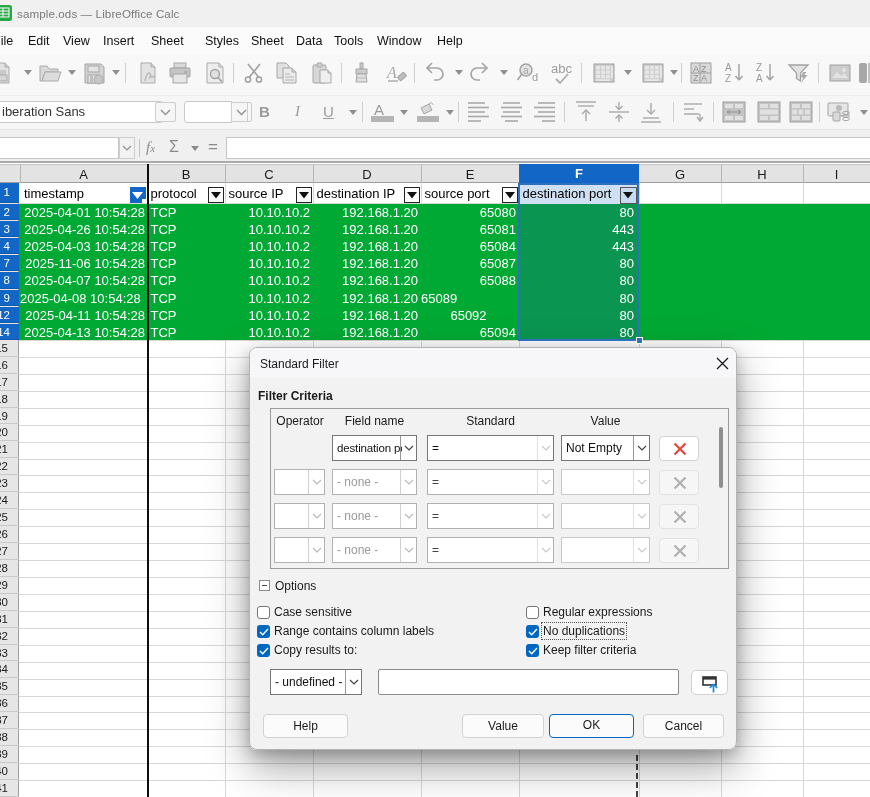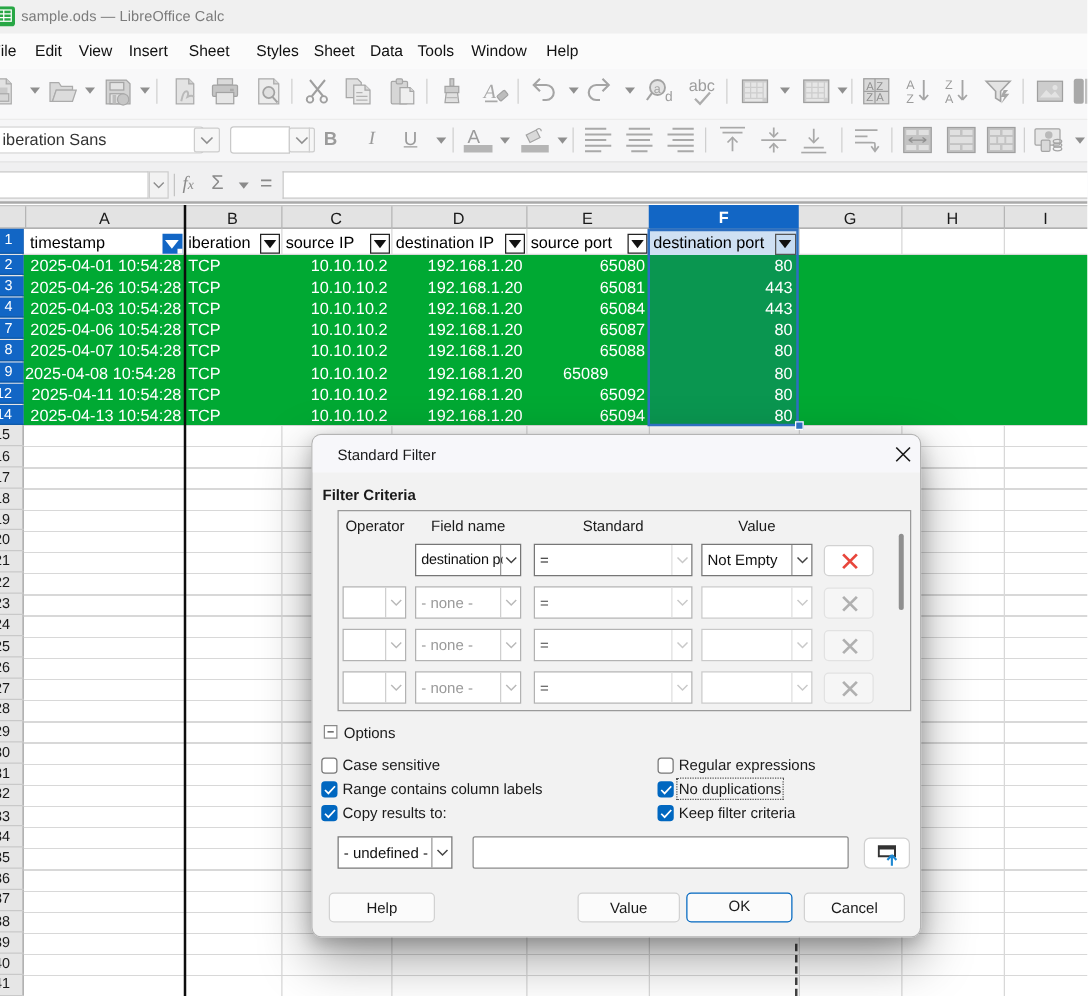--- a/index.html
+++ b/index.html
@@ -443,61 +443,61 @@
 <div class="vline" style="left:313px;top:183px;height:614px"></div>
 <div class="vline" style="left:421px;top:183px;height:614px"></div>
 <div class="vline" style="left:519px;top:183px;height:614px"></div>
 <div class="vline" style="left:639px;top:183px;height:614px"></div>
 <div class="vline" style="left:721px;top:183px;height:614px"></div>
 <div class="vline" style="left:803px;top:183px;height:614px"></div>
 <div class="abs" id="blackline"></div>
 <div class="abs" style="left:636px;top:755px;width:0;height:42px;border-left:2px dashed #444"></div>
 <div class="abs" style="left:519px;top:183.5px;width:119px;height:20px;background:#cfe0f3"></div>
 <div class="ct" style="left:24px;top:184px;height:31px;line-height:20px">timestamp</div>
-<div class="ct" style="left:150.5px;top:184px;height:20px;line-height:20px">iberation</div>
+<div class="ct" style="left:150.5px;top:184px;height:20px;line-height:20px">protocol</div>
 <div class="ct" style="left:228.5px;top:184px;height:20px;line-height:20px">source IP</div>
 <div class="ct" style="left:316.5px;top:184px;height:20px;line-height:20px">destination IP</div>
 <div class="ct" style="left:424.5px;top:184px;height:20px;line-height:20px">source port</div>
 <div class="ct" style="left:522.5px;top:184px;height:20px;line-height:20px">destination port</div>
 <div class="abs" id="green"></div>
 <div class="gt" style="left:20px;width:125px;top:203.70px;text-align:right">2025-04-01 10:54:28</div>
 <div class="gt" style="left:150.5px;top:203.70px">TCP</div>
 <div class="gt" style="left:225px;width:85px;top:203.70px;text-align:right">10.10.10.2</div>
 <div class="gt" style="left:313px;width:105px;top:203.70px;text-align:right">192.168.1.20</div>
 <div class="gt" style="left:421px;width:95px;top:203.70px;text-align:right">65080</div>
 <div class="gt" style="left:20px;width:125px;top:220.86px;text-align:right">2025-04-26 10:54:28</div>
 <div class="gt" style="left:150.5px;top:220.86px">TCP</div>
 <div class="gt" style="left:225px;width:85px;top:220.86px;text-align:right">10.10.10.2</div>
 <div class="gt" style="left:313px;width:105px;top:220.86px;text-align:right">192.168.1.20</div>
 <div class="gt" style="left:421px;width:95px;top:220.86px;text-align:right">65081</div>
 <div class="gt" style="left:20px;width:125px;top:238.02px;text-align:right">2025-04-03 10:54:28</div>
 <div class="gt" style="left:150.5px;top:238.02px">TCP</div>
 <div class="gt" style="left:225px;width:85px;top:238.02px;text-align:right">10.10.10.2</div>
 <div class="gt" style="left:313px;width:105px;top:238.02px;text-align:right">192.168.1.20</div>
 <div class="gt" style="left:421px;width:95px;top:238.02px;text-align:right">65084</div>
-<div class="gt" style="left:20px;width:125px;top:255.18px;text-align:right">2025-04-06 10:54:28</div>
+<div class="gt" style="left:20px;width:125px;top:255.18px;text-align:right">2025-11-06 10:54:28</div>
 <div class="gt" style="left:150.5px;top:255.18px">TCP</div>
 <div class="gt" style="left:225px;width:85px;top:255.18px;text-align:right">10.10.10.2</div>
 <div class="gt" style="left:313px;width:105px;top:255.18px;text-align:right">192.168.1.20</div>
 <div class="gt" style="left:421px;width:95px;top:255.18px;text-align:right">65087</div>
 <div class="gt" style="left:20px;width:125px;top:272.34px;text-align:right">2025-04-07 10:54:28</div>
 <div class="gt" style="left:150.5px;top:272.34px">TCP</div>
 <div class="gt" style="left:225px;width:85px;top:272.34px;text-align:right">10.10.10.2</div>
 <div class="gt" style="left:313px;width:105px;top:272.34px;text-align:right">192.168.1.20</div>
 <div class="gt" style="left:421px;width:95px;top:272.34px;text-align:right">65088</div>
 <div class="gt" style="left:20px;width:125px;top:289.50px;">2025-04-08 10:54:28</div>
 <div class="gt" style="left:150.5px;top:289.50px">TCP</div>
 <div class="gt" style="left:225px;width:85px;top:289.50px;text-align:right">10.10.10.2</div>
 <div class="gt" style="left:313px;width:105px;top:289.50px;text-align:right">192.168.1.20</div>
-<div class="gt" style="left:421px;width:95px;top:289.50px;text-align:center">65089</div>
+<div class="gt" style="left:421px;width:95px;top:289.50px;text-align:left">65089</div>
 <div class="gt" style="left:20px;width:125px;top:306.66px;text-align:right">2025-04-11 10:54:28</div>
 <div class="gt" style="left:150.5px;top:306.66px">TCP</div>
 <div class="gt" style="left:225px;width:85px;top:306.66px;text-align:right">10.10.10.2</div>
 <div class="gt" style="left:313px;width:105px;top:306.66px;text-align:right">192.168.1.20</div>
-<div class="gt" style="left:421px;width:95px;top:306.66px;text-align:right">65092</div>
+<div class="gt" style="left:421px;width:95px;top:306.66px;text-align:center">65092</div>
 <div class="gt" style="left:20px;width:125px;top:323.82px;text-align:right">2025-04-13 10:54:28</div>
 <div class="gt" style="left:150.5px;top:323.82px">TCP</div>
 <div class="gt" style="left:225px;width:85px;top:323.82px;text-align:right">10.10.10.2</div>
 <div class="gt" style="left:313px;width:105px;top:323.82px;text-align:right">192.168.1.20</div>
 <div class="gt" style="left:421px;width:95px;top:323.82px;text-align:right">65094</div>
 <div class="abs" style="left:519px;top:204.2px;width:120px;height:136.2px;background:#0a9650"></div>
 <div class="gt" style="left:519px;width:115px;top:203.70px;text-align:right;z-index:3">80</div>
 <div class="gt" style="left:519px;width:115px;top:220.86px;text-align:right;z-index:3">443</div>
 <div class="gt" style="left:519px;width:115px;top:238.02px;text-align:right;z-index:3">443</div>
 <div class="gt" style="left:519px;width:115px;top:255.18px;text-align:right;z-index:3">80</div>
@@ -528,21 +528,21 @@
 <svg class="abs" style="left:504.5px;top:192px;z-index:3" width="11" height="7" viewBox="0 0 11 7">
       <path d="M0 0h10L5 6.5z" fill="#111"></path>
     </svg>
 <div class="abs" style="left:619.5px;top:186.5px;width:17px;height:17px;background:#c7dcf2;border:1px solid #555;z-index:2"></div>
 <svg class="abs" style="left:623px;top:192px;z-index:3" width="11" height="7" viewBox="0 0 11 7">
       <path d="M0 0h10L5 6.5z" fill="#111"></path>
     </svg>
 <div class="abs" id="dlgshadow"></div>
 <div class="abs" id="dlg">
 <div class="abs" id="dlgtitle"></div>
-<div class="d12" style="left:20px;top:9px">Standard Filter</div>
+<div class="d12" style="left:10px;top:9px">Standard Filter</div>
 <svg class="abs" style="left:466px;top:9px" width="13" height="13" viewBox="0 0 13 13">
         <path d="M1 1l11 11M12 1L1 12" stroke="#1a1a1a" stroke-width="1.3" fill="none"></path>
       </svg>
 <div class="d12" style="left:8px;top:41px;font-weight:bold">Filter Criteria</div>
 <div class="abs" id="crit"></div>
 <div class="d12" style="left:24px;top:66px;width:52px;text-align:center">Operator</div>
 <div class="d12" style="left:82px;top:66px;width:85px;text-align:center">Field name</div>
 <div class="d12" style="left:177px;top:66px;width:127px;text-align:center">Standard</div>
 <div class="d12" style="left:311px;top:66px;width:89px;text-align:center">Value</div>
 <div class="combo" style="left:82px;top:87px;width:85px;height:26px">

